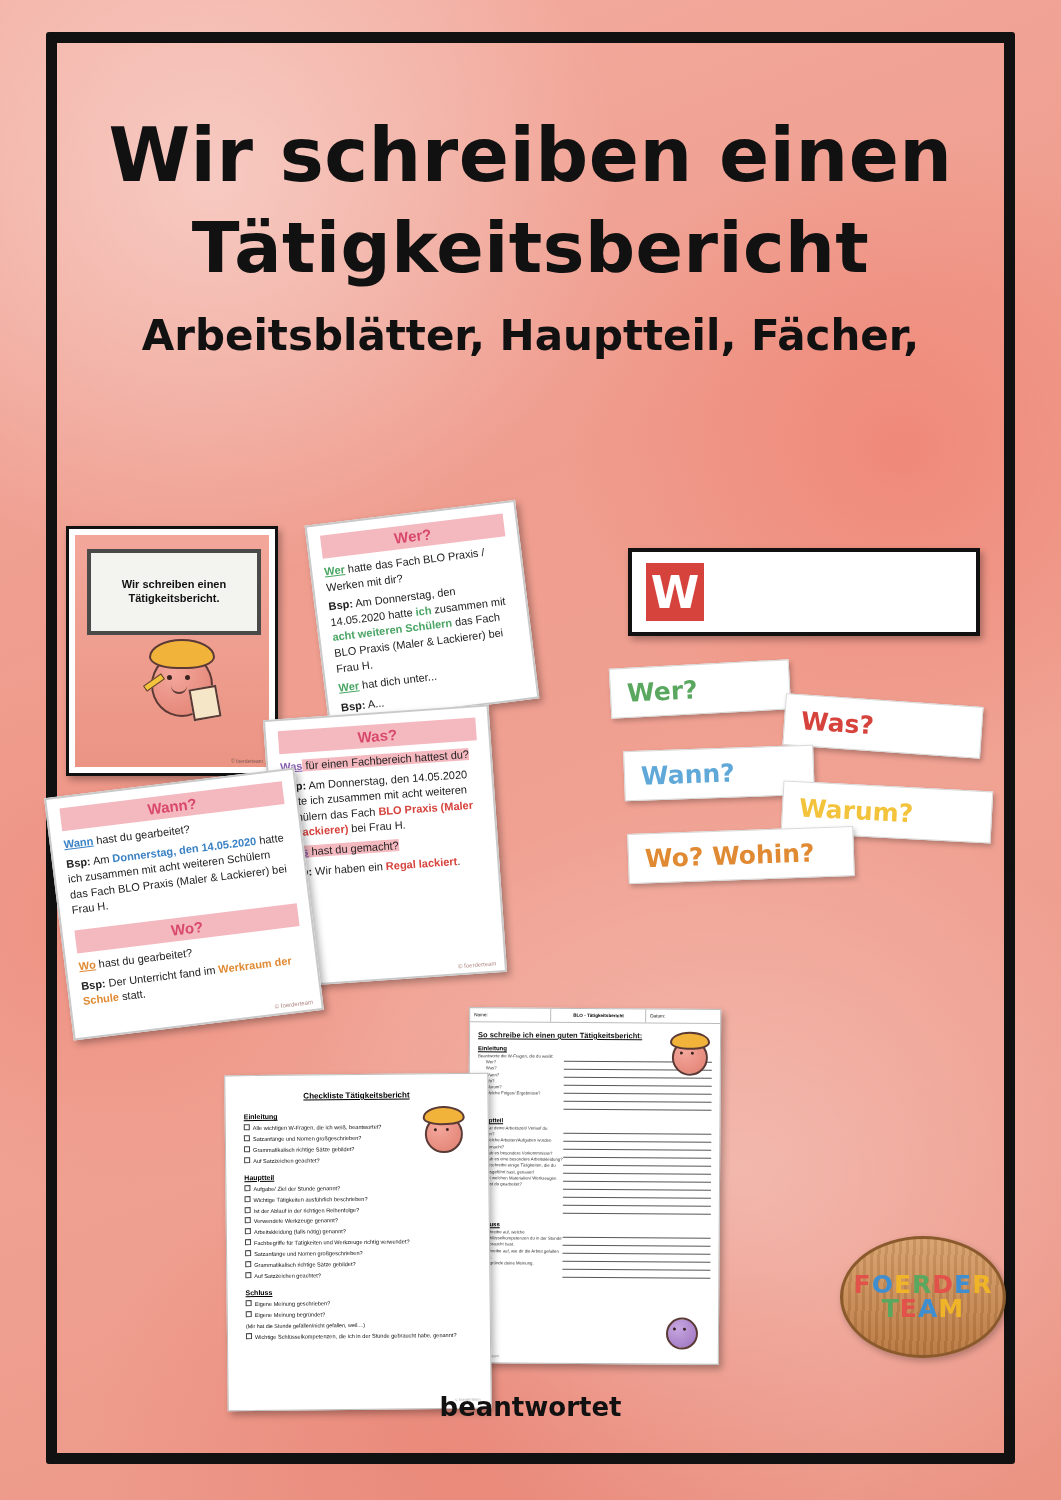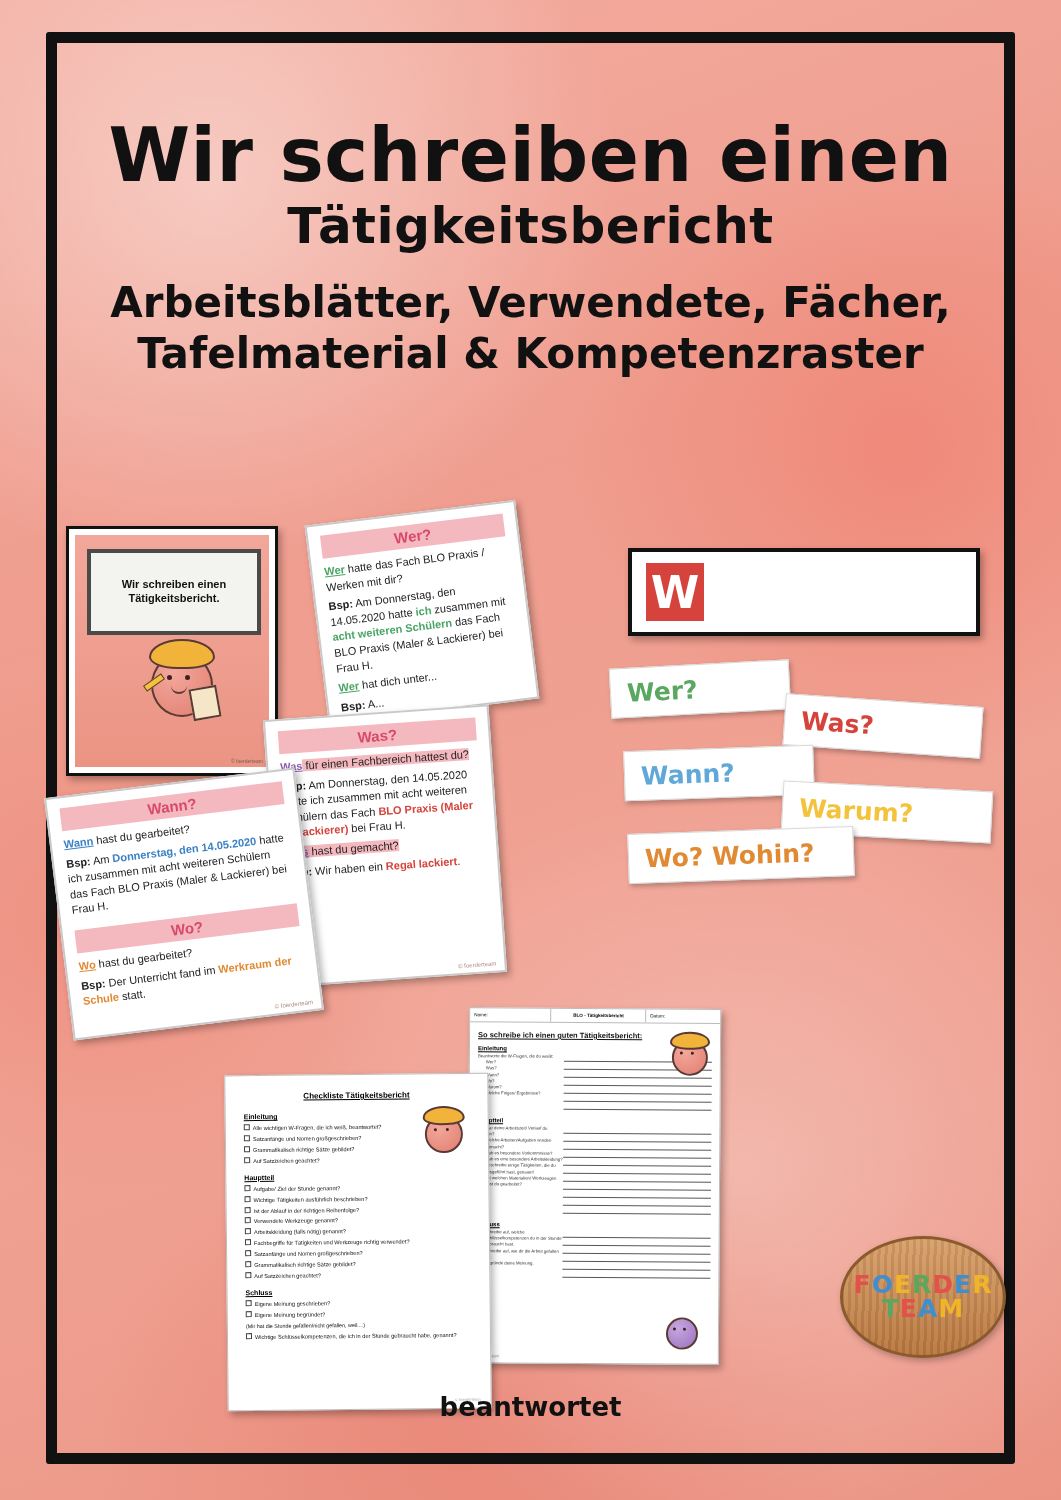--- a/index.html
+++ b/index.html
@@ -25,21 +25,21 @@
     border:11px solid #111;border-radius:3px;box-sizing:border-box;
   }
 
   
   .title-wrap{position:absolute;left:60px;top:118px;width:941px;text-align:center;}
   .t1,.t2{
     color:#111;font-weight:700;letter-spacing:.5px;line-height:1.02;
     font-family:"DejaVu Sans", sans-serif;
   }
   .t1{font-size:74px;}
-  .t2{font-size:50px;margin-top:8px;}
+  .t2{font-size:70px;margin-top:20px;}
   .sub{
     margin-top:26px;color:#111;font-weight:700;font-size:42px;line-height:1.2;
     font-family:"DejaVu Sans", sans-serif;
   }
 
   
   .card{position:absolute;background:#fff;box-sizing:border-box;}
   .shadow{box-shadow:3px 4px 7px rgba(0,0,0,.30);}
 
   
@@ -154,22 +154,21 @@
 </head>
 <body>
 
 <div class="bg"></div>
 <div class="frame"></div>
 
 <div class="title-wrap">
   <div class="t1">Wir schreiben einen</div>
   <div class="t2">Tätigkeitsbericht</div>
   <div class="sub">
-    <div>Arbeitsblätter, Verwendete, Fächer,</div>
-    <div>Tafelmaterial &amp; Kompetenzraster</div>
+    <div>Arbeitsblätter, Hauptteil, Fächer,</div>
   </div>
 </div>
 
 <div class="card shadow" id="cover">
   <div class="inner">
     <div class="board">
       <span>
         <span>Wir schreiben einen</span><br>
         <span>Tätigkeitsbericht.</span>
       </span>

